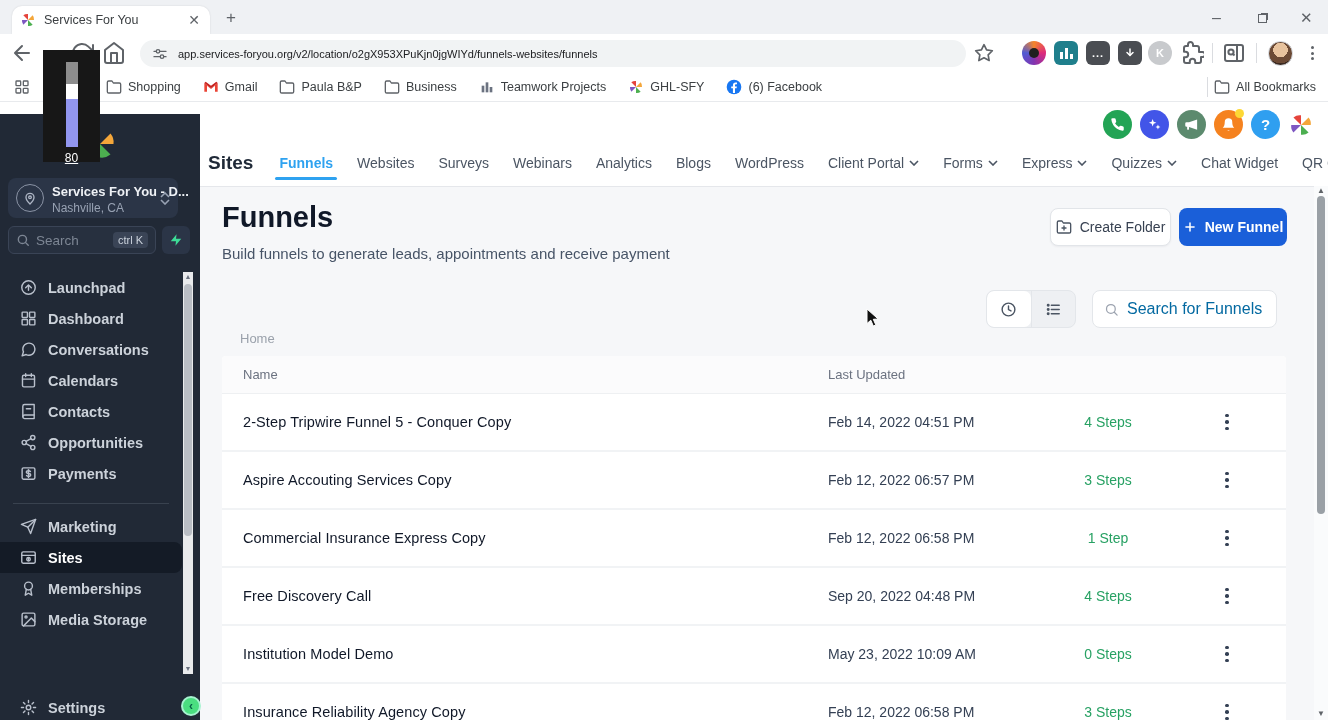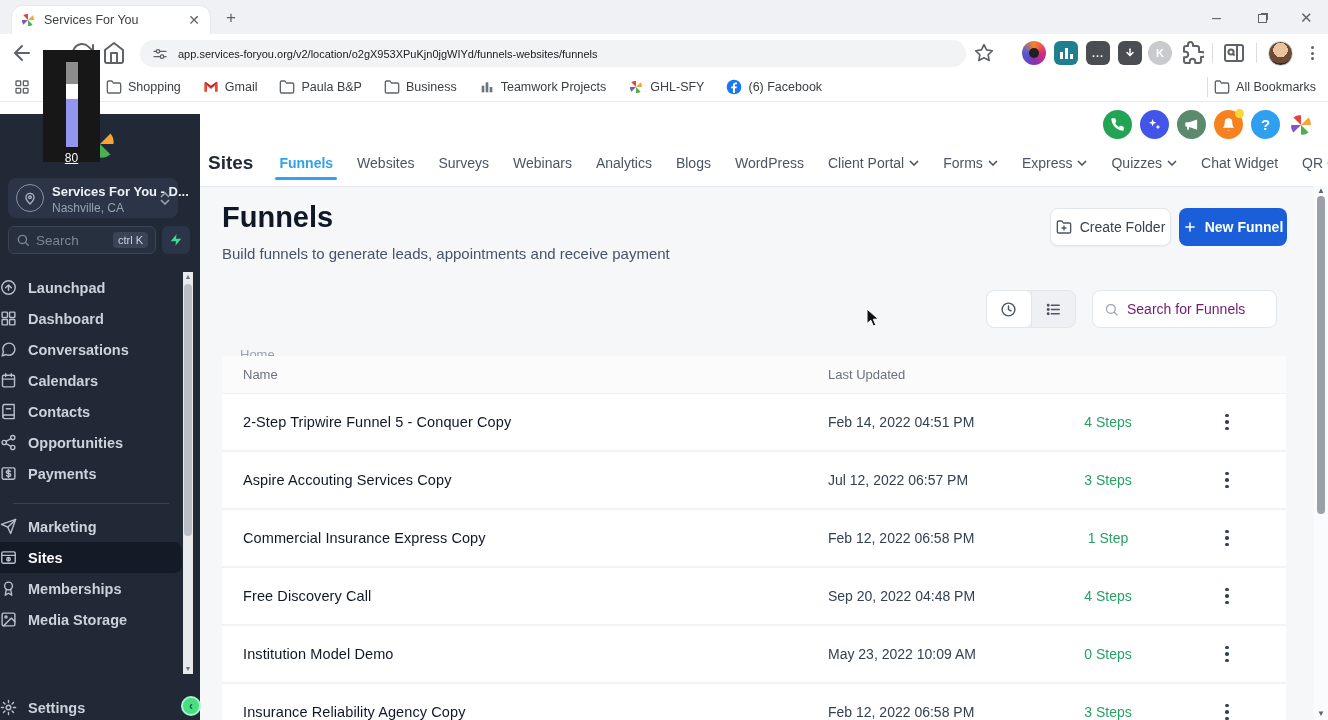--- a/index.html
+++ b/index.html
@@ -72,21 +72,21 @@
   .loc-chev svg { width:10px; height:6px; }
   .side-search { position:absolute; left:8px; top:112px; width:148px; height:28px; background:#27303f; border:1px solid #3a4456;
                  border-radius:6px; display:flex; align-items:center; padding:0 7px; }
   .side-search .ic { width:14px; height:14px; color:#7d8694; margin-right:6px; }
   .side-search .ph { flex:1; font-size:13.5px; color:#7d8694; }
   .side-search .kbd { font-size:11px; color:#cbd2dc; background:#3a4456; border-radius:4px; padding:2px 5px; }
   .spark-btn { position:absolute; left:162px; top:112px; width:28px; height:28px; background:#2b3547; border-radius:6px;
                display:flex; align-items:center; justify-content:center; }
   .spark-btn svg { width:14px; height:14px; }
   .nav { position:absolute; left:0; top:158px; width:182px; }
-  .nav-item { height:31px; display:flex; align-items:center; padding-left:0; font-size:14.5px; font-weight:bold; color:#ccd2da; }
+  .nav-item { height:31px; display:flex; align-items:center; padding-left:20px; font-size:14.5px; font-weight:bold; color:#ccd2da; }
   .nav-item .ic { width:17px; height:17px; margin-right:11px; color:#b9c0cc; flex:none; }
   .nav-item.active { background:#141b26; border-radius:0 8px 8px 0; color:#fff; }
   .nav-div { height:1px; background:#39424f; margin:7px 13px 7px 13px; }
   .side-settings { position:absolute; left:0; top:578px; width:182px; }
   .side-scroll { position:absolute; left:183px; top:158px; width:10px; height:402px; background:#e9eaec; }
   .side-scroll .arr { position:absolute; left:0; width:10px; height:10px; color:#6b7280; font-size:7px; line-height:10px; text-align:center; }
   .side-scroll .thumb { position:absolute; left:1px; top:12px; width:8px; height:252px; background:#b9bdc4; border-radius:4px; }
   .collapse { position:absolute; left:181px; top:582px; width:20px; height:20px; border-radius:50%; background:#4ade80;
               border:2px solid #a7f3d0; color:#065f46; font-size:12px; font-weight:bold; display:flex; align-items:center; justify-content:center; z-index:5; }
 
@@ -117,22 +117,22 @@
   .btn-blue .ic { width:14px; height:14px; }
   .seg { position:absolute; left:786px; top:103px; width:90px; height:38px; border:1px solid #e3e6ea; border-radius:8px; background:#eef0f3;
          display:flex; overflow:hidden; }
   .seg .cell { flex:1; display:flex; align-items:center; justify-content:center; color:#4b5563; }
   .seg .cell .ic { width:17px; height:17px; }
   .seg .cell.on { background:#fff; border-radius:7px; }
   .seg .cell.off { border-left:1px solid #e3e6ea; }
   .fsearch { position:absolute; left:892px; top:103px; width:185px; height:38px; background:#fff; border:1px solid #e3e6ea; border-radius:8px;
              display:flex; align-items:center; padding:0 11px; gap:8px; }
   .fsearch .ic { width:15px; height:15px; color:#9ca3af; }
-  .fsearch .ph { font-size:14px; color:#701a75; }
-  .crumb { position:absolute; left:40px; top:160px; font-size:13px; color:#9aa1ab;text-align:right; }
+  .fsearch .ph { font-size:16px; color:#0369a1; }
+  .crumb { position:absolute; left:40px; top:144px; font-size:13px; color:#9aa1ab;text-align:right; }
 
   .table { position:absolute; left:22px; top:169px; width:1064px; background:#fff; border-radius:4px 4px 0 0; }
   .thead { display:grid; grid-template-columns:585px 220px 120px 1fr; height:38px; align-items:center; padding-left:21px;
            background:#fbfbfc; border-bottom:1px solid #eef0f2; border-radius:4px 4px 0 0; font-size:13px; color:#6b7280; }
   .trow { display:grid; grid-template-columns:585px 220px 120px 1fr; height:58px; align-items:center; padding-left:21px;
           background:#fff; border-bottom:2px solid #f1f3f5; }
   .trow .name { font-size:14.5px; color:#101828; letter-spacing:.1px; }
   .trow .date { font-size:14px; color:#344054; }
   .trow .steps { font-size:14px; color:#27a163; text-align:center; }
   .trow .menu { display:flex; justify-content:center; }
@@ -738,21 +738,21 @@
                   <span class="kebab">
                     <i></i>
                     <i></i>
                     <i></i>
                   </span>
                 </span>
               </div>
 
               <div class="trow">
                 <span class="name">Aspire Accouting Services Copy</span>
-                <span class="date">Jul 12, 2022 06:57 PM</span>
+                <span class="date">Feb 12, 2022 06:57 PM</span>
                 <span class="steps">3 Steps</span>
                 <span class="menu">
                   <span class="kebab">
                     <i></i>
                     <i></i>
                     <i></i>
                   </span>
                 </span>
               </div>
 

